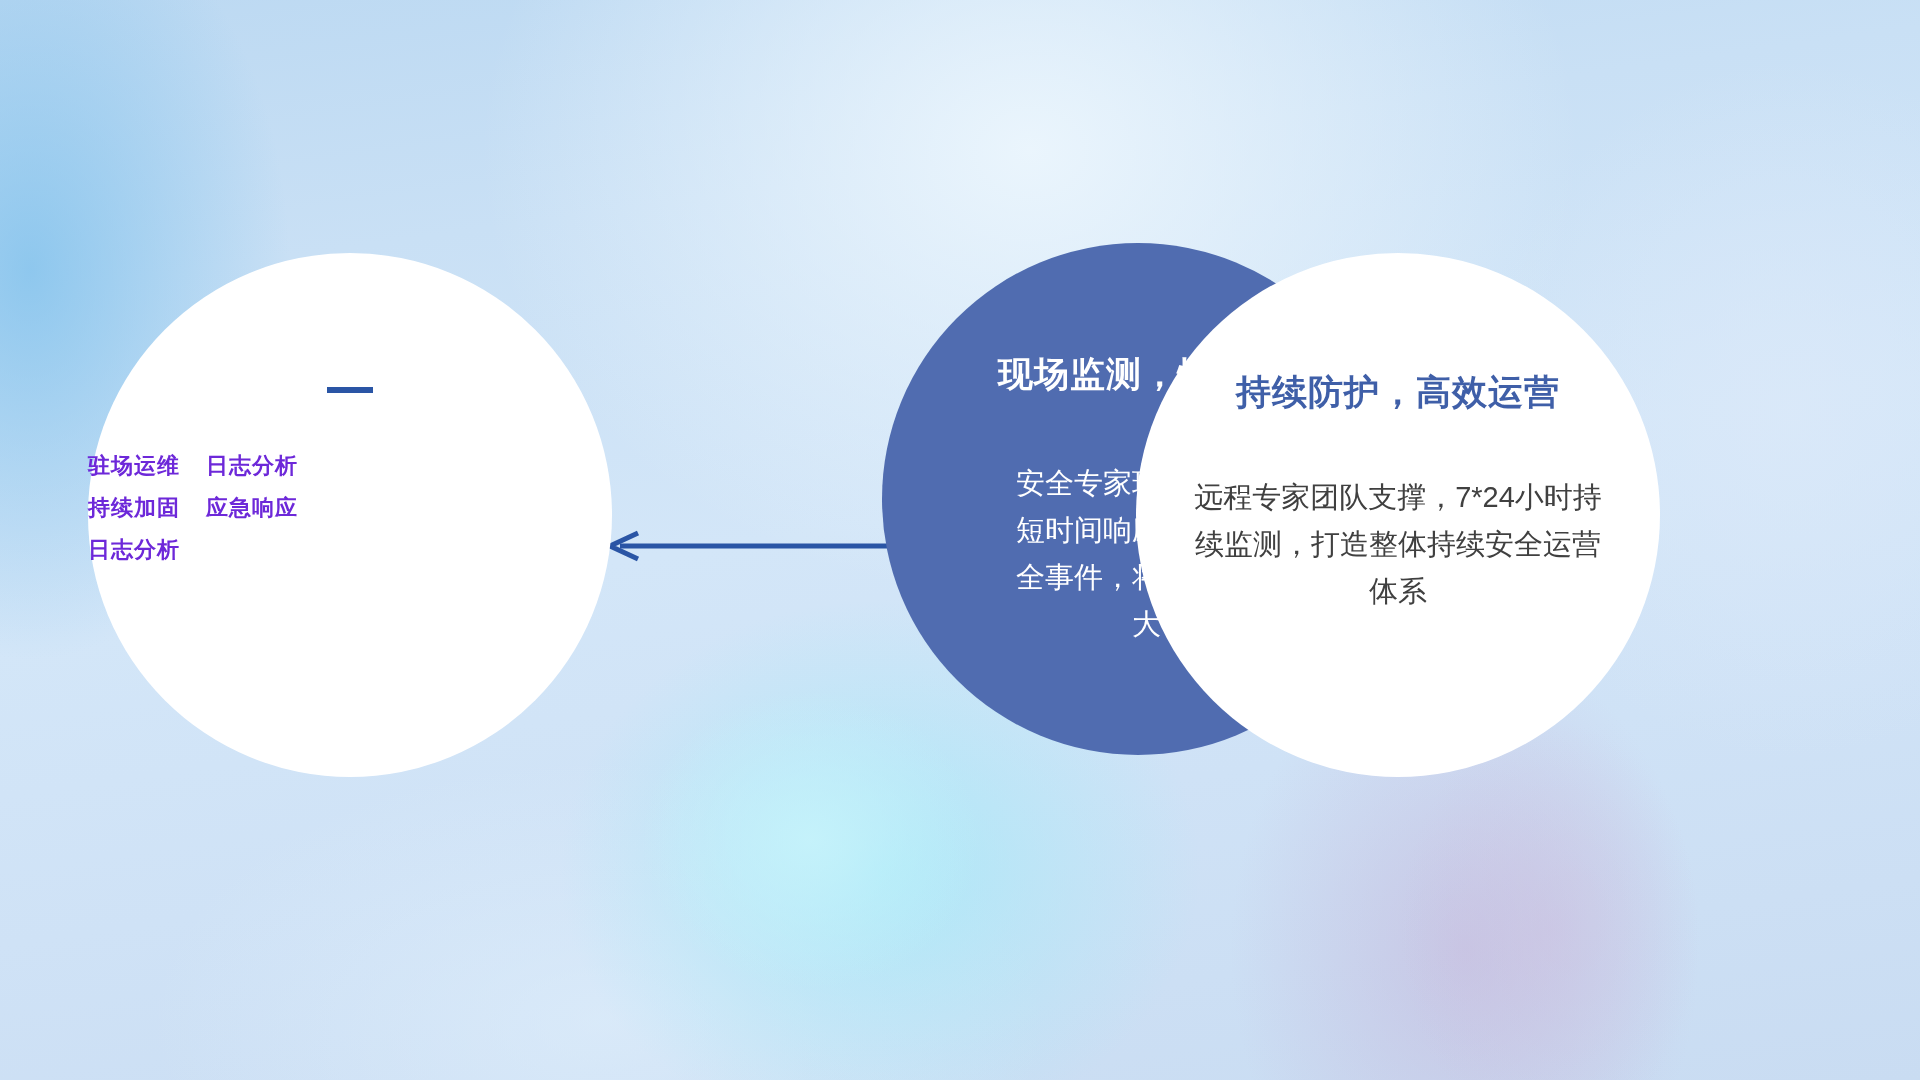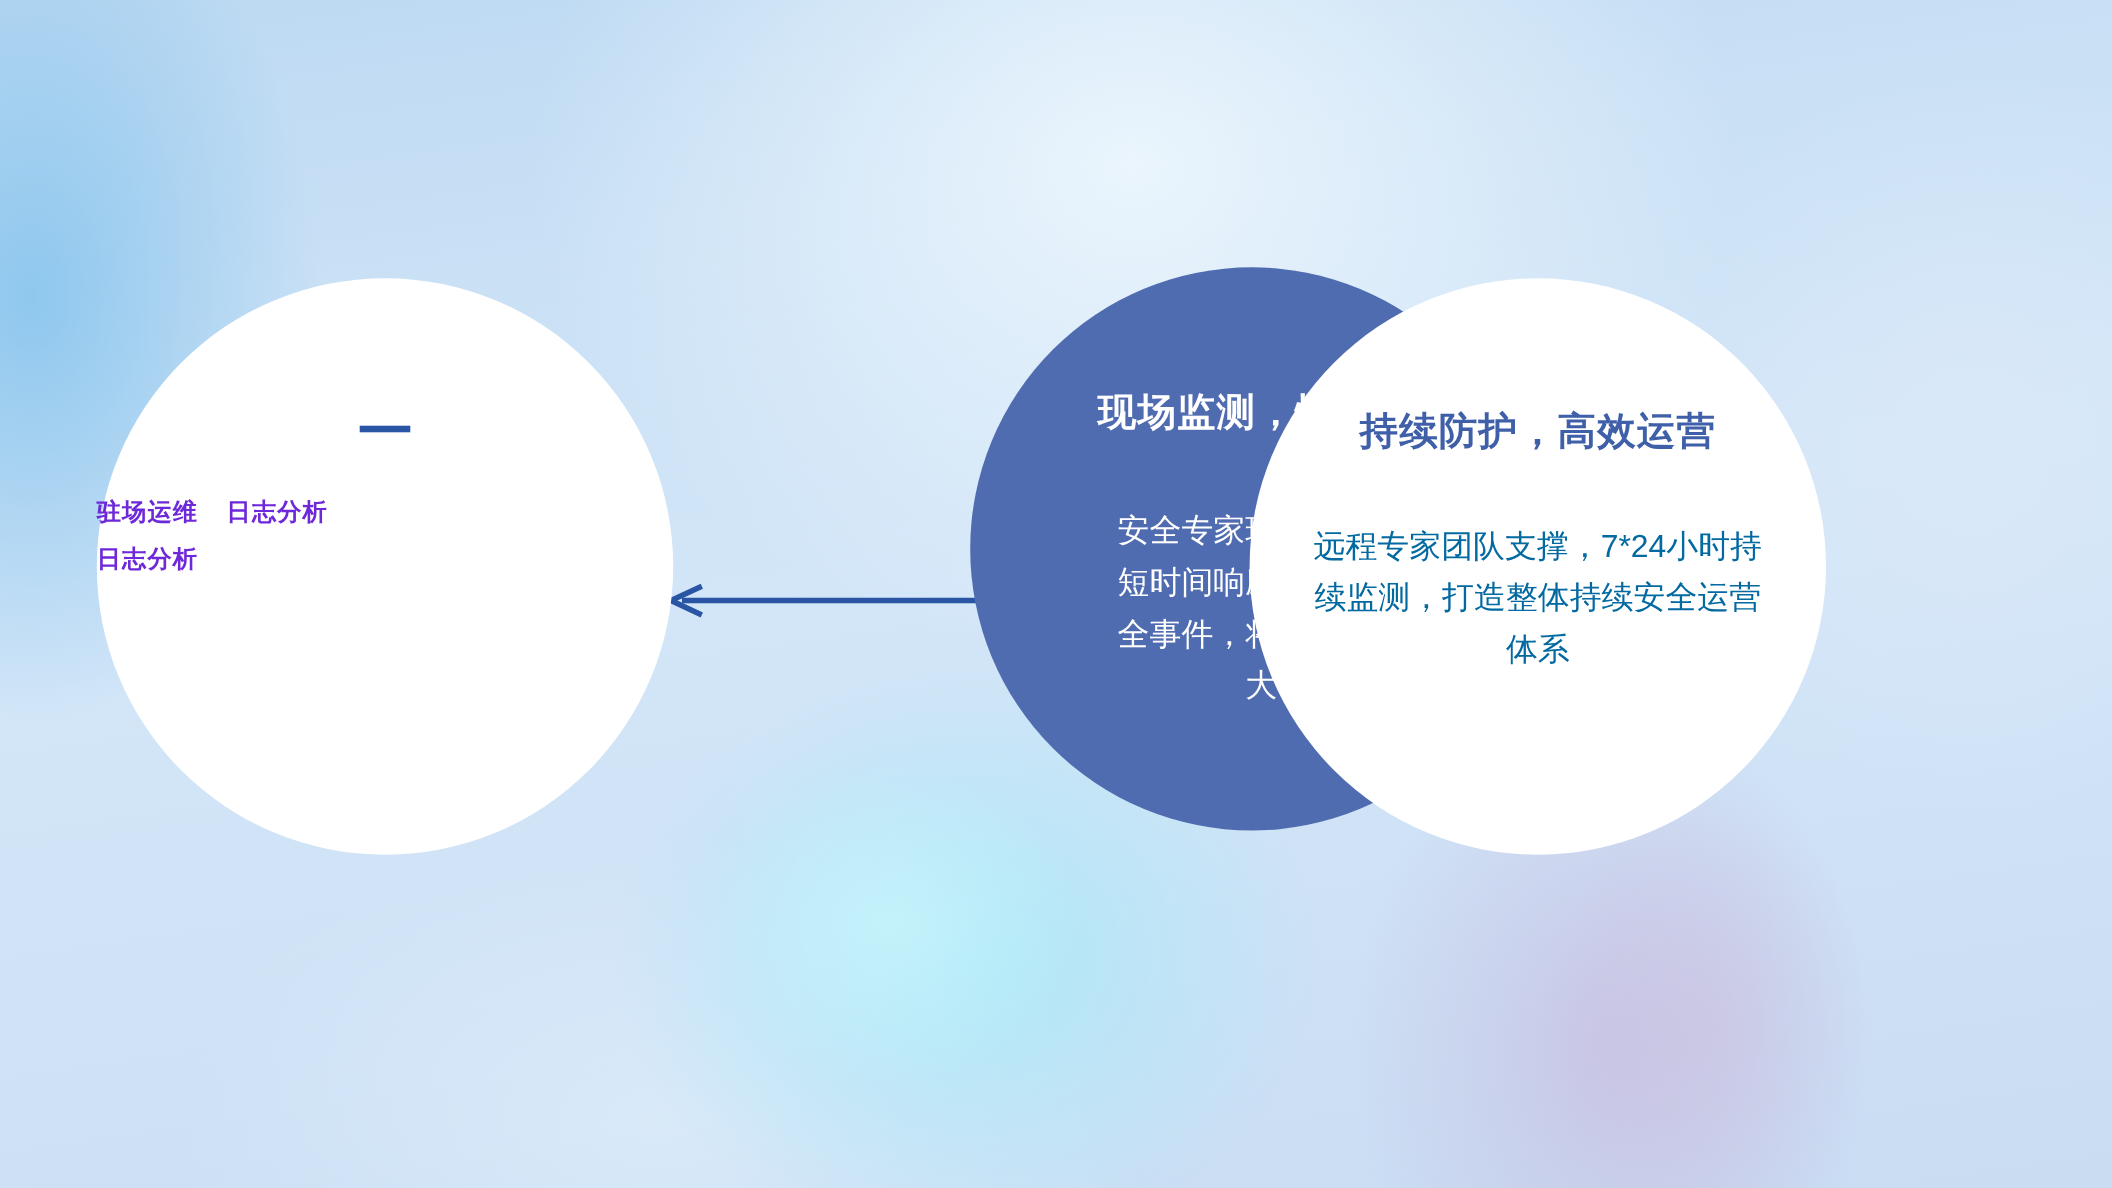--- a/index.html
+++ b/index.html
@@ -159,21 +159,21 @@
     padding-top: 116px;
   }
   #circle-right .c-title {
     color: #3f5fa8;
     font-weight: bold;
     font-size: 35px;
     letter-spacing: 1px;
     white-space: nowrap;
   }
   #circle-right .c-body {
-    color: #0369a1;
+    color: #404040;
     font-size: 29px;
     line-height: 1.62;
     text-align: center;
     width: 412px;
     margin-top: 58px;
   }
 </style>
 </head>
 <body>
 
@@ -191,20 +191,21 @@
 
   <svg class="connector" viewBox="0 0 320 80" width="320" height="80" aria-hidden="true">
     <line x1="315" y1="46" x2="30" y2="46" stroke="#2a55a5" stroke-width="5"></line>
     <polyline points="48,33 20,46 48,59" fill="none" stroke="#2a55a5" stroke-width="5" stroke-linejoin="miter" stroke-linecap="butt"></polyline>
   </svg>
 
   <div class="circle" id="circle-left">
     <div class="left-dash"></div>
     <div class="left-lines">
       <div class="ln"><span>驻场运维</span><span class="gap"></span><span>日志分析</span></div>
+      <div class="ln"><span>持续加固</span><span class="gap"></span><span>应急响应</span></div>
       <div class="ln"><span>日志分析</span></div>
     </div>
   </div>
 
   <div class="circle" id="circle-blue">
     <div class="c-title">现场监测，快速响应</div>
     <div class="c-body">安全专家现场保障，最短时间响应突发网络安全事件，将服务效率最大化</div>
   </div>
 
   <div class="circle" id="circle-right">

